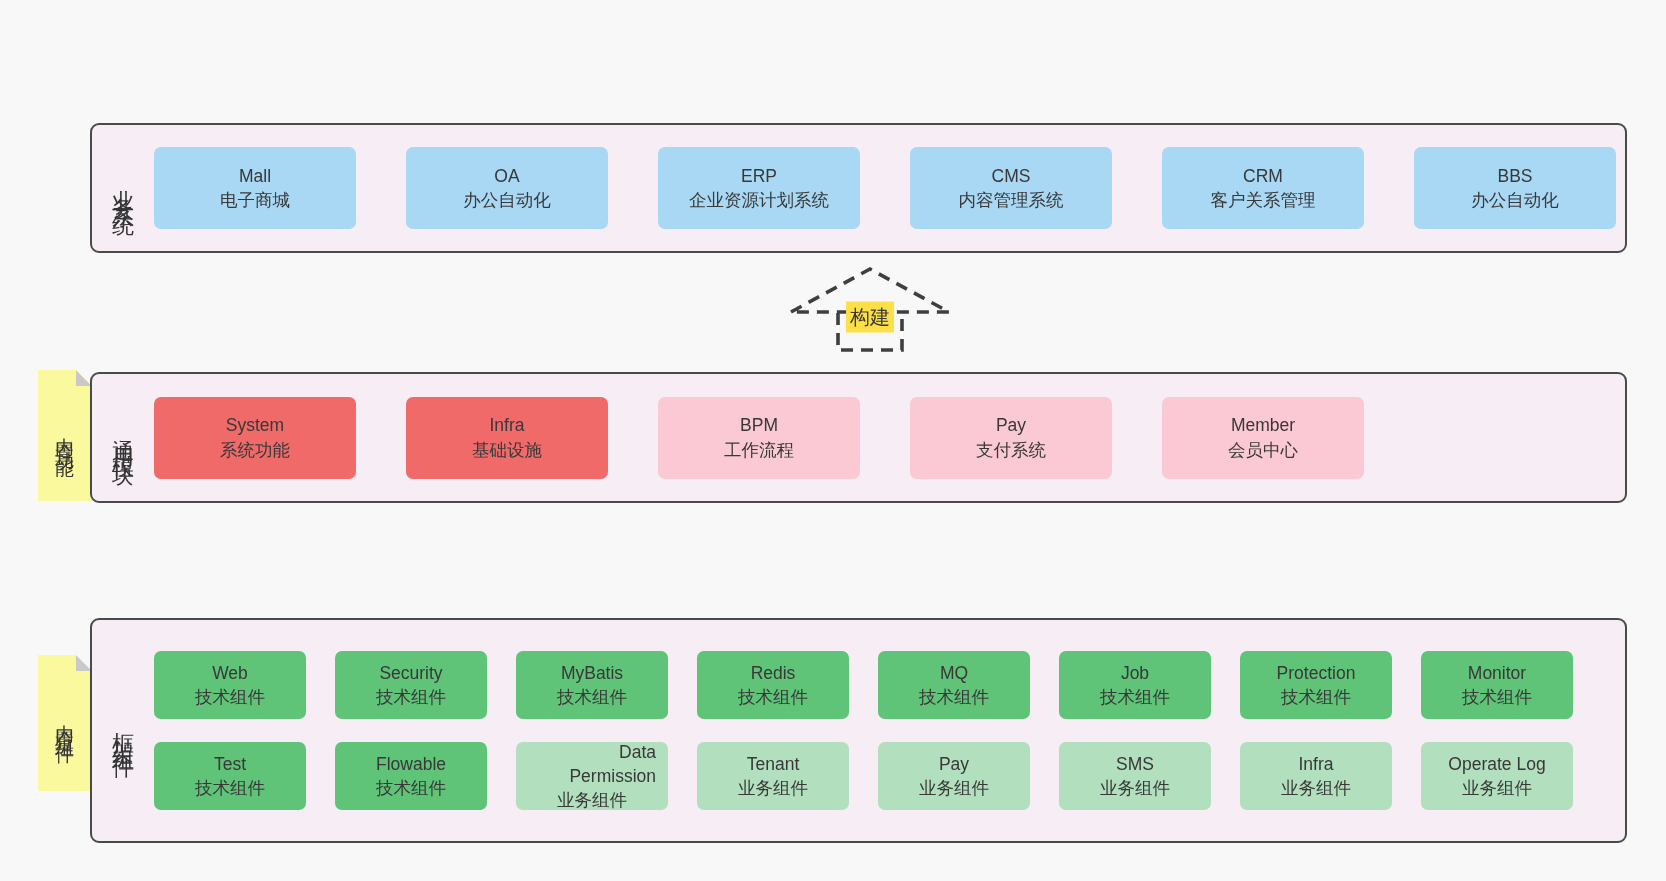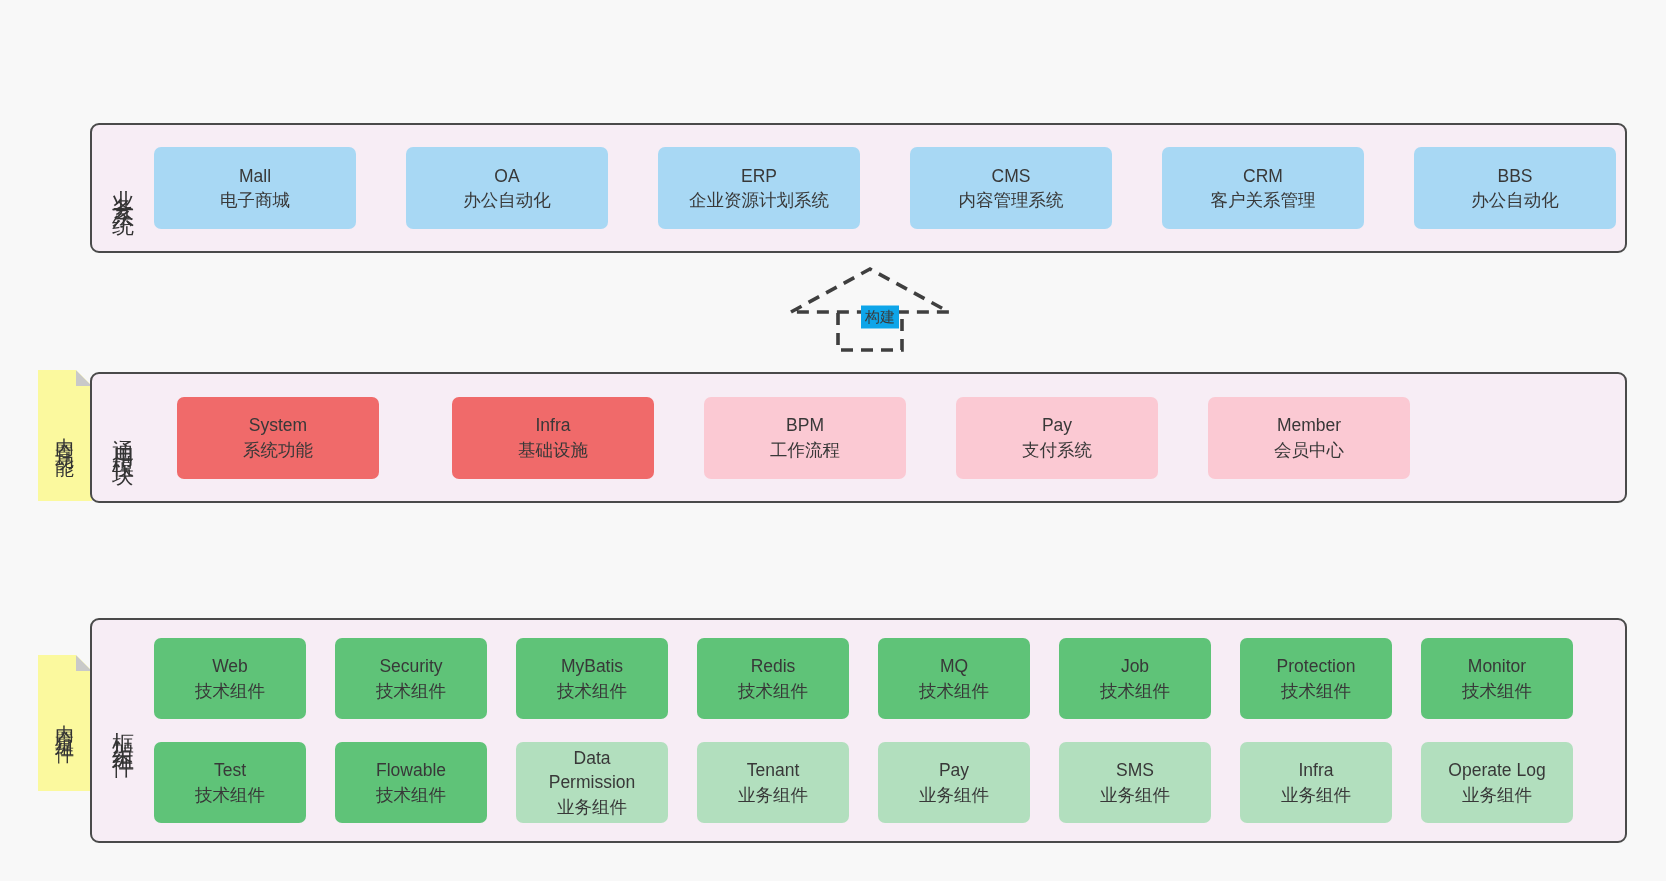--- a/index.html
+++ b/index.html
@@ -34,29 +34,29 @@
 
   .boxes-row{display:flex;gap:50px;align-items:center;}
   .rows-wrap{display:flex;flex-direction:column;gap:23px;}
   .rows-wrap .boxes-row{gap:29px;}
 
   
   .box{
     box-sizing:border-box;
     border-radius:7px;
     display:flex;flex-direction:column;justify-content:center;align-items:center;
-    text-align:center;
+    text-align:right;
     font-size:17.5px;line-height:1.38;
   }
   .box .bname{max-width:128px;}
   .wide .box{width:202px;height:82px;}
   .wide .box .bname{max-width:190px;}
-  .rows-wrap .box{width:152px;height:81px;}
+  .rows-wrap .box{width:152px;height:68px;}
   .blue{background:#a8d8f4;}
-  .red{background:#f06a6a;margin-left:23px;}
+  .red{background:#f06a6a;}
   .pink{background:#fbc9d3;}
   .green{background:#5fc378;}
   .lightgreen{background:#b2dfbe;}
 
   
   .sticky{
     position:absolute;left:38px;width:54px;
     background:#fbf99e;
     clip-path:polygon(0 0, calc(100% - 16px) 0, 100% 16px, 100% 100%, 0 100%);
     display:flex;justify-content:center;align-items:center;
@@ -70,22 +70,22 @@
   .s2{top:370px;height:131px;}
   .s3{top:655px;height:136px;}
 
   
   .arrow{position:absolute;width:170px;height:90px;}
   .a1{left:785px;top:265px;}
   .a2{left:808px;top:513px;}
   .arrow svg{position:absolute;inset:0;}
   .arrow .alabel{
     position:absolute;left:50%;top:52px;transform:translate(-50%,-50%);
-    background:#0ea5e9;padding:2px 4px;
-    font-size:15px;white-space:nowrap;color:#3a3a3a;margin-left:10px;
+    background:#fde047;padding:2px 4px;
+    font-size:20px;white-space:nowrap;color:#3a3a3a;
   }
   .dash{fill:none;stroke:#3f3f3f;stroke-width:3.6;stroke-dasharray:12 8;}
 </style>
 </head>
 <body>
 
 <div class="stage">
 
   <div class="sticky s2">
     <span class="fold"></span>

